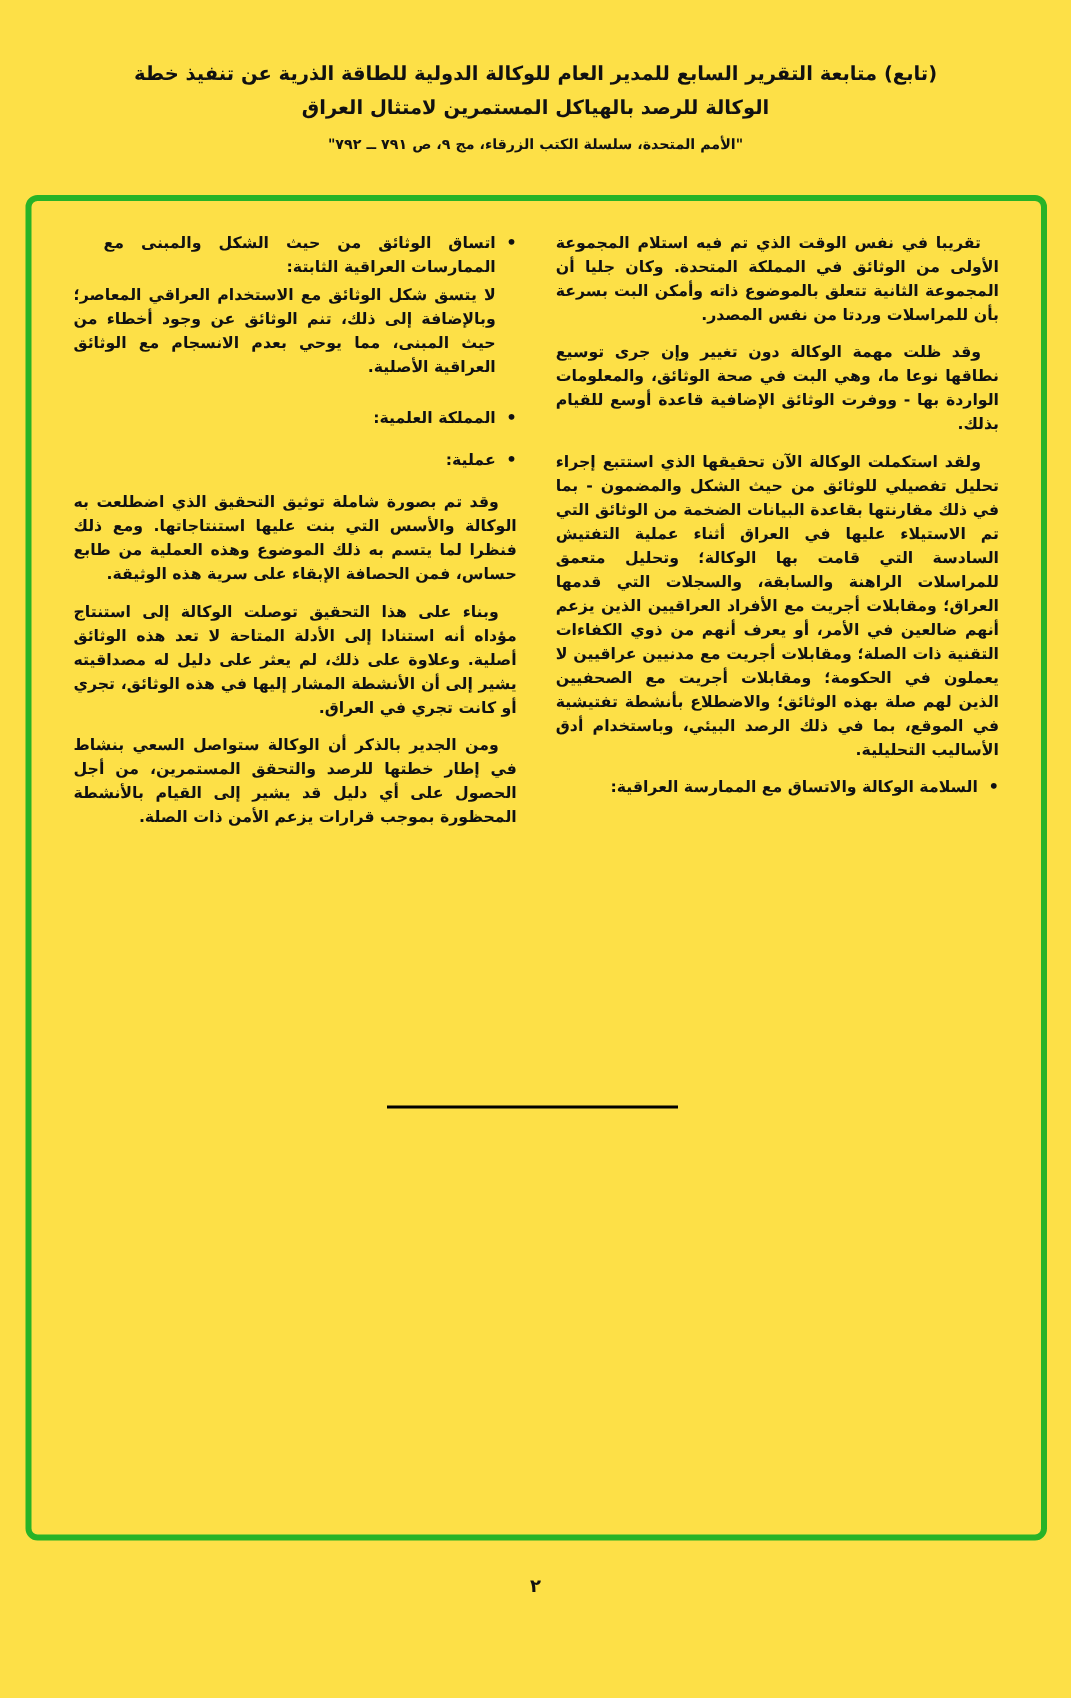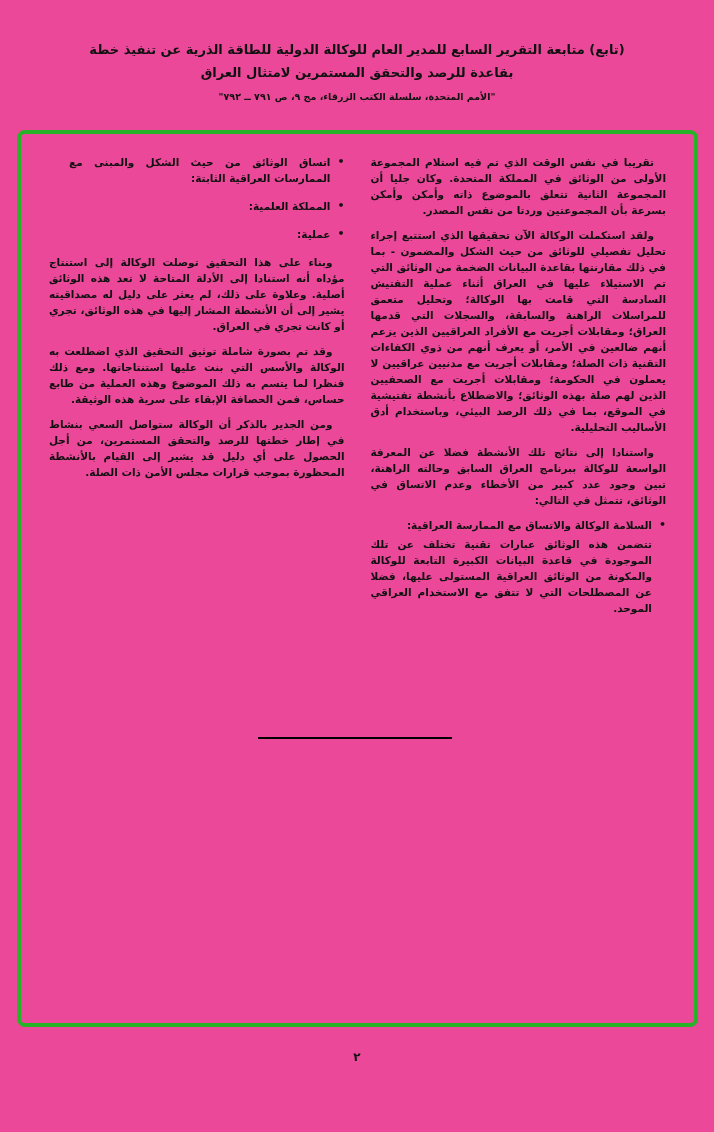--- a/index.html
+++ b/index.html
@@ -4,21 +4,21 @@
 <style>
   * { margin: 0; padding: 0; box-sizing: border-box; }
   html, body { background: #ffffff; }
   body {
     width: 714px; height: 1132px;
     position: relative;
     font-family: "DejaVu Sans", sans-serif;
     color: #111111;
     overflow: hidden;
   }
-  .page { position: absolute; inset: 0; background: #ec4899; }
+  .page { position: absolute; inset: 0; background: #fde047; }
 
   
   .doc-header {
     position: absolute; top: 38px; left: 30px; right: 30px;
     text-align: center; direction: rtl;
     font-weight: bold;
   }
   .title-line { font-size: 13px; line-height: 23px; letter-spacing: 0; }
   .source-line { font-size: 9.5px; line-height: 16px; margin-top: 5px; font-weight: bold; }
 
@@ -74,67 +74,67 @@
     direction: rtl;
   }
 </style>
 </head>
 <body>
 
 <div class="page">
 
   <header class="doc-header">
     <div class="title-line">(تابع) متابعة التقرير السابع للمدير العام للوكالة الدولية للطاقة الذرية عن تنفيذ خطة</div>
-    <div class="title-line">بقاعدة للرصد والتحقق المستمرين لامتثال العراق</div>
+    <div class="title-line">الوكالة للرصد بالهياكل المستمرين لامتثال العراق</div>
     <div class="source-line">"الأمم المتحدة، سلسلة الكتب الزرقاء، مج ٩، ص ٧٩١ ــ ٧٩٢"</div>
   </header>
 
   <div class="green-frame">
     <div class="columns">
 
       <section class="col col-right">
-        <p>تقريبا في نفس الوقت الذي تم فيه استلام المجموعة الأولى من الوثائق في المملكة المتحدة. وكان جليا أن المجموعة الثانية تتعلق بالموضوع ذاته وأمكن وأمكن بسرعة بأن المجموعتين وردتا من نفس المصدر.</p>
+        <p>تقريبا في نفس الوقت الذي تم فيه استلام المجموعة الأولى من الوثائق في المملكة المتحدة. وكان جليا أن المجموعة الثانية تتعلق بالموضوع ذاته وأمكن البت بسرعة بأن للمراسلات وردتا من نفس المصدر.</p>
+        <p>وقد ظلت مهمة الوكالة دون تغيير وإن جرى توسيع نطاقها نوعا ما، وهي البت في صحة الوثائق، والمعلومات الواردة بها - ووفرت الوثائق الإضافية قاعدة أوسع للقيام بذلك.</p>
         <p>ولقد استكملت الوكالة الآن تحقيقها الذي استتبع إجراء تحليل تفصيلي للوثائق من حيث الشكل والمضمون - بما في ذلك مقارنتها بقاعدة البيانات الضخمة من الوثائق التي تم الاستيلاء عليها في العراق أثناء عملية التفتيش السادسة التي قامت بها الوكالة؛ وتحليل متعمق للمراسلات الراهنة والسابقة، والسجلات التي قدمها العراق؛ ومقابلات أجريت مع الأفراد العراقيين الذين يزعم أنهم ضالعين في الأمر، أو يعرف أنهم من ذوي الكفاءات التقنية ذات الصلة؛ ومقابلات أجريت مع مدنيين عراقيين لا يعملون في الحكومة؛ ومقابلات أجريت مع الصحفيين الذين لهم صلة بهذه الوثائق؛ والاضطلاع بأنشطة تفتيشية في الموقع، بما في ذلك الرصد البيئي، وباستخدام أدق الأساليب التحليلية.</p>
-        <p>واستنادا إلى نتائج تلك الأنشطة فضلا عن المعرفة الواسعة للوكالة ببرنامج العراق السابق وحالته الراهنة، تبين وجود عدد كبير من الأخطاء وعدم الاتساق في الوثائق، تتمثل في التالي:</p>
 
         <div class="bullet-item">
           <span class="bullet">•</span>
           <div class="bullet-content">
             <div class="bullet-heading">السلامة الوكالة والاتساق مع الممارسة العراقية:</div>
-            <p class="bullet-body">تتضمن هذه الوثائق عبارات تقنية تختلف عن تلك الموجودة في قاعدة البيانات الكبيرة التابعة للوكالة والمكونة من الوثائق العراقية المستولى عليها، فضلا عن المصطلحات التي لا تتفق مع الاستخدام العراقي الموحد.</p>
           </div>
         </div>
       </section>
 
       <section class="col col-left">
 
         <div class="bullet-item">
           <span class="bullet">•</span>
           <div class="bullet-content">
             <div class="bullet-heading">اتساق الوثائق من حيث الشكل والمبنى مع الممارسات العراقية الثابتة:</div>
+            <p class="bullet-body">لا يتسق شكل الوثائق مع الاستخدام العراقي المعاصر؛ وبالإضافة إلى ذلك، تنم الوثائق عن وجود أخطاء من حيث المبنى، مما يوحي بعدم الانسجام مع الوثائق العراقية الأصلية.</p>
           </div>
         </div>
 
         <div class="bullet-item">
           <span class="bullet">•</span>
           <div class="bullet-content">
             <div class="bullet-heading">المملكة العلمية:</div>
           </div>
         </div>
 
         <div class="bullet-item">
           <span class="bullet">•</span>
           <div class="bullet-content">
             <div class="bullet-heading">عملية:</div>
           </div>
         </div>
 
+        <p>وقد تم بصورة شاملة توثيق التحقيق الذي اضطلعت به الوكالة والأسس التي بنت عليها استنتاجاتها. ومع ذلك فنظرا لما يتسم به ذلك الموضوع وهذه العملية من طابع حساس، فمن الحصافة الإبقاء على سرية هذه الوثيقة.</p>
         <p>وبناء على هذا التحقيق توصلت الوكالة إلى استنتاج مؤداه أنه استنادا إلى الأدلة المتاحة لا تعد هذه الوثائق أصلية. وعلاوة على ذلك، لم يعثر على دليل له مصداقيته يشير إلى أن الأنشطة المشار إليها في هذه الوثائق، تجري أو كانت تجري في العراق.</p>
-        <p>وقد تم بصورة شاملة توثيق التحقيق الذي اضطلعت به الوكالة والأسس التي بنت عليها استنتاجاتها. ومع ذلك فنظرا لما يتسم به ذلك الموضوع وهذه العملية من طابع حساس، فمن الحصافة الإبقاء على سرية هذه الوثيقة.</p>
-        <p>ومن الجدير بالذكر أن الوكالة ستواصل السعي بنشاط في إطار خطتها للرصد والتحقق المستمرين، من أجل الحصول على أي دليل قد يشير إلى القيام بالأنشطة المحظورة بموجب قرارات مجلس الأمن ذات الصلة.</p>
+        <p>ومن الجدير بالذكر أن الوكالة ستواصل السعي بنشاط في إطار خطتها للرصد والتحقق المستمرين، من أجل الحصول على أي دليل قد يشير إلى القيام بالأنشطة المحظورة بموجب قرارات يزعم الأمن ذات الصلة.</p>
 
       </section>
 
     </div>
   </div>
 
   <div class="footnote-divider"></div>
 
   <div class="page-number">٢</div>
 

